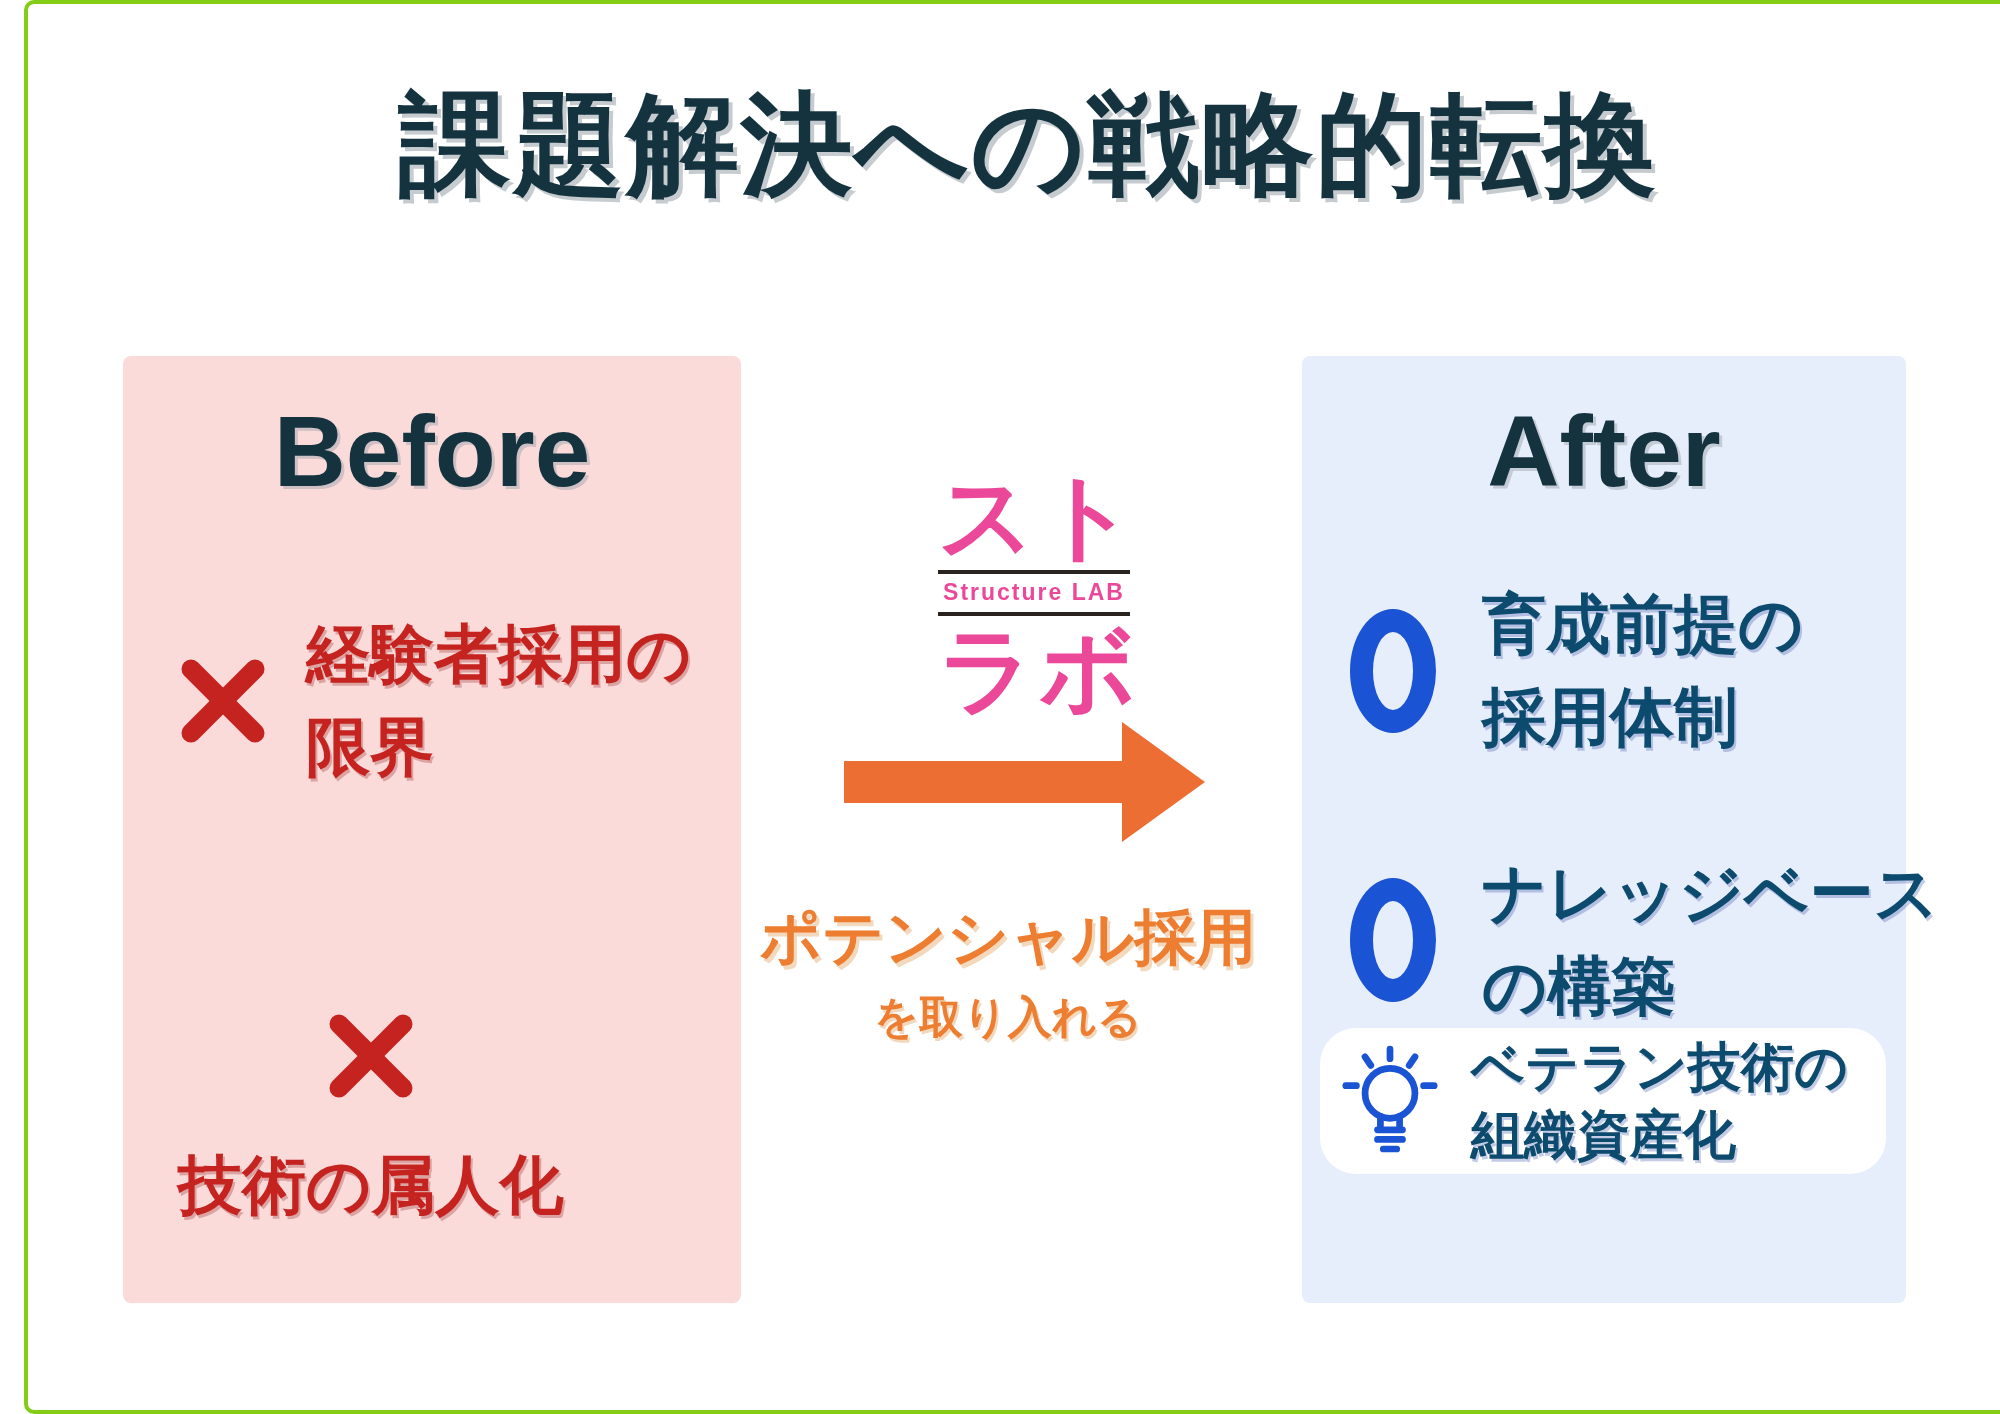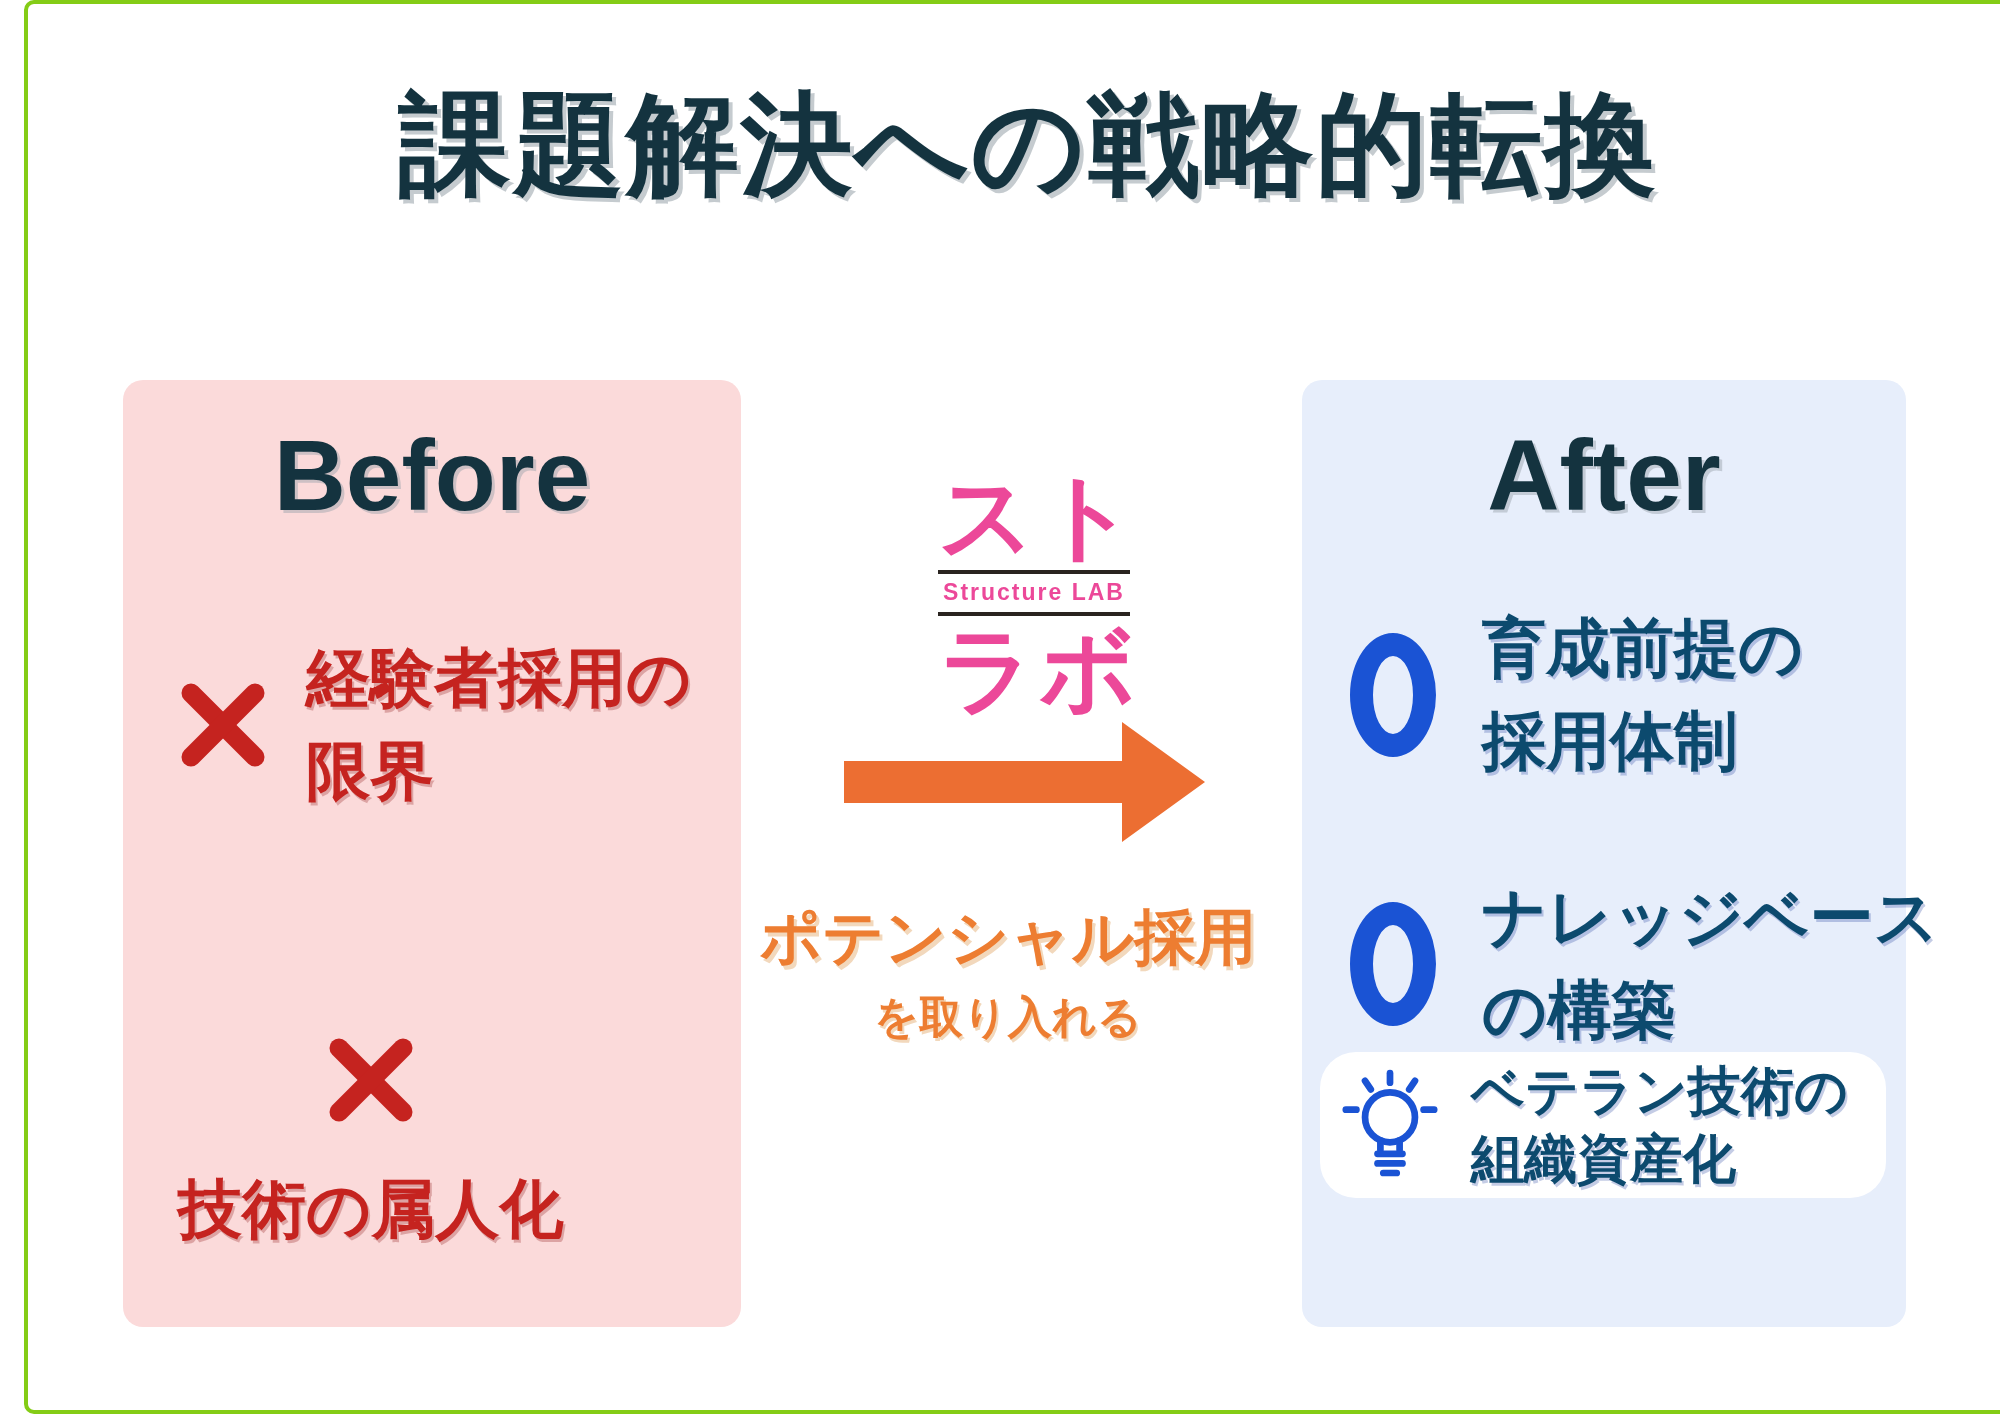--- a/index.html
+++ b/index.html
@@ -16,21 +16,21 @@
   
   .main-title{
     position:absolute; top:66px; left:0; width:2000px;
     text-align:center; font-size:112px; font-weight:bold;
     color:#14333F; letter-spacing:2px;
     text-shadow:4px 4px 0 rgba(150,160,168,.55);
     white-space:nowrap;
   }
 
   
-  .panel{ position:absolute; top:376px; height:947px; border-radius:20px; }
+  .panel{ position:absolute; top:352px; height:947px; border-radius:8px; }
   .panel-before{ left:95px;  width:618px; background:#FBDADA; }
   .panel-after { left:1274px; width:604px; background:#E7EEFB; }
 
   .panel-heading{
     padding-top:38px; text-align:center;
     font-size:100px; font-weight:bold; color:#14333F;
     text-shadow:3px 3px 0 rgba(150,160,168,.45);
   }
 
   .item-row{ position:absolute; display:flex; align-items:center; }

